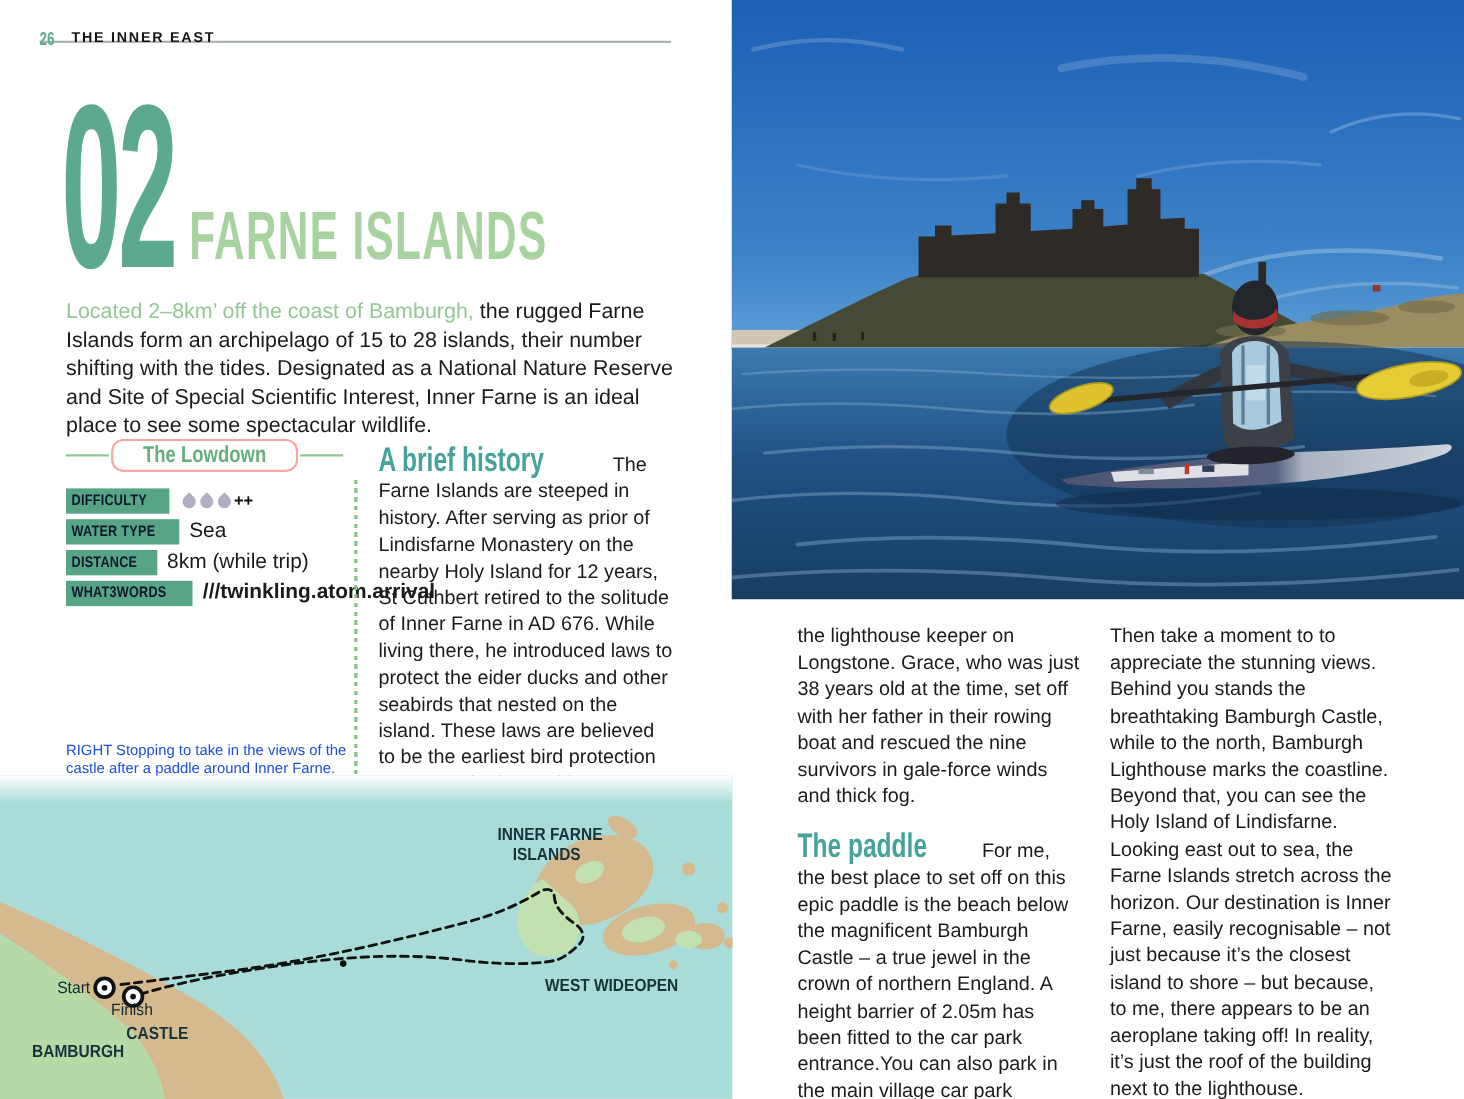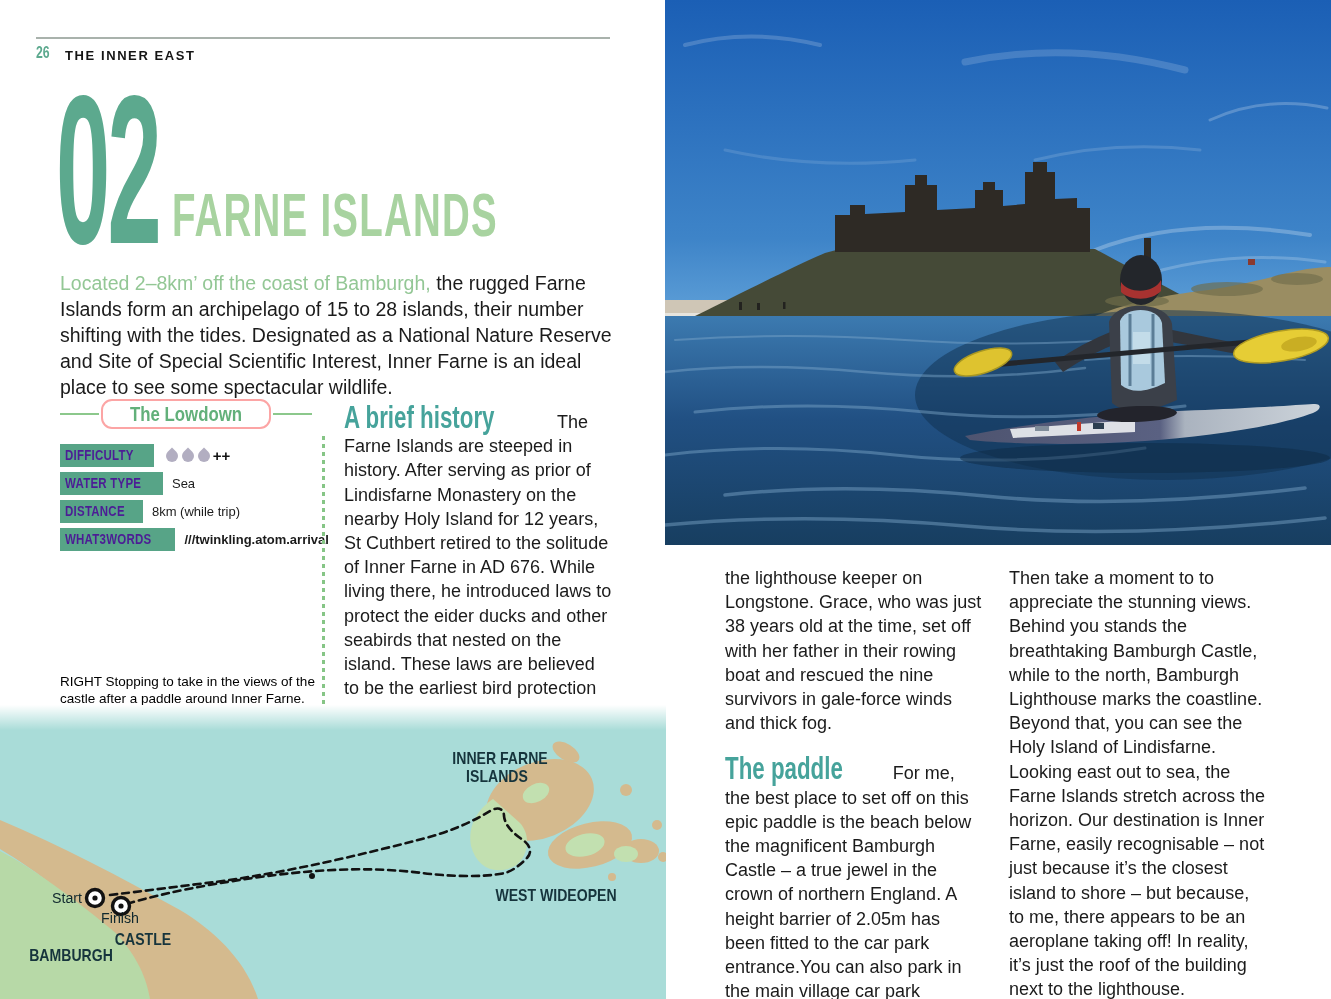--- a/index.html
+++ b/index.html
@@ -1,21 +1,21 @@
 <!DOCTYPE html>
 <html><head>
 <meta charset="utf-8">
 <style>
   html,body{margin:0;padding:0;background:#ffffff;}
   #page{position:relative;width:1331px;height:999px;background:#fff;overflow:hidden;
         font-family:"Liberation Sans",sans-serif;color:#1b1b1b;}
 
   
   .top-rule{position:absolute;left:36px;top:37px;width:574px;height:2px;background:#a9b2ac;}
-  .kicker{position:absolute;left:36px;top:43px;display:flex;align-items:flex-end;gap:10px;}
+  .kicker{position:absolute;left:36px;top:26px;display:flex;align-items:flex-start;gap:10px;}
   .kicker .pagenum{color:#5ca98e;font-weight:700;font-size:17px;transform:scaleX(.72);transform-origin:left;letter-spacing:0;}
   .kicker .section{font-size:13px;font-weight:700;letter-spacing:1.6px;color:#151515;}
 
   
   .route-num{position:absolute;left:56px;top:64px;font-size:212px;line-height:212px;font-weight:700;
              color:#5ca98e;transform:scaleX(.46);transform-origin:left;letter-spacing:-6px;}
   .route-title{position:absolute;left:172px;top:184px;font-size:62px;line-height:62px;font-weight:700;
              color:#a8d3a0;transform:scaleX(.62);transform-origin:left;letter-spacing:2px;}
 
   
@@ -24,30 +24,30 @@
 
   
   .lowdown{position:absolute;left:60px;top:399px;width:252px;}
   .lowdown-head{display:flex;align-items:center;}
   .lowdown-head .line{flex:1;height:2px;background:#8cc88c;}
   .lowdown-pill{border:2px solid #fca5a5;border-radius:11px;padding:1px 13px;margin:0 2px;}
   .lowdown-pill span{display:inline-block;color:#62b07a;font-size:21px;font-weight:700;
                      transform:scaleX(.8);transform-origin:center;white-space:nowrap;}
   .ld-rows{margin-top:12px;}
   .ld-row{display:flex;align-items:center;height:28px;}
-  .ld-label{background:#57a487;color:#4c1d95;display:inline-block;padding:2.5px 5px;}
+  .ld-label{background:#57a487;color:#0f172a;display:inline-block;padding:2.5px 5px;}
   .ld-label span{display:inline-block;font-size:14px;font-weight:700;transform:scaleX(.82);transform-origin:left;white-space:nowrap;letter-spacing:.3px;}
-  .ld-value{margin-left:9px;font-size:13px;color:#1b1b1b;}
+  .ld-value{margin-left:9px;font-size:19px;color:#1b1b1b;}
   .ld-value.bold{font-weight:700;}
   .droplets{display:flex;align-items:center;margin-left:12px;gap:4px;}
   .droplet{width:12px;height:12px;background:#b2aec1;border-radius:0 50% 50% 50%;transform:rotate(45deg);margin-top:2px;}
   .plusplus{font-size:15px;font-weight:700;margin-left:3px;color:#111;}
 
   
-  .caption{position:absolute;left:60px;top:659px;width:276px;font-size:13.5px;line-height:17.5px;color:#000000;}
+  .caption{position:absolute;left:60px;top:659px;width:276px;font-size:13.5px;line-height:17.5px;color:#1d4ed8;}
 
   
   .dotted-sep{position:absolute;left:322px;top:436px;width:3px;height:268px;
       background:repeating-linear-gradient(180deg,#86c586 0 4px,transparent 4px 8px);}
 
   
   .bodytext{font-size:18px;line-height:24.2px;color:#1b1b1b;}
   .sec-heading{display:inline-block;color:#46a39b;font-size:31px;line-height:24px;font-weight:700;
                transform:scaleX(.72);transform-origin:left bottom;letter-spacing:0;margin-right:-12px;padding-right:16px;}
   .indent{text-indent:15px;display:block;}

